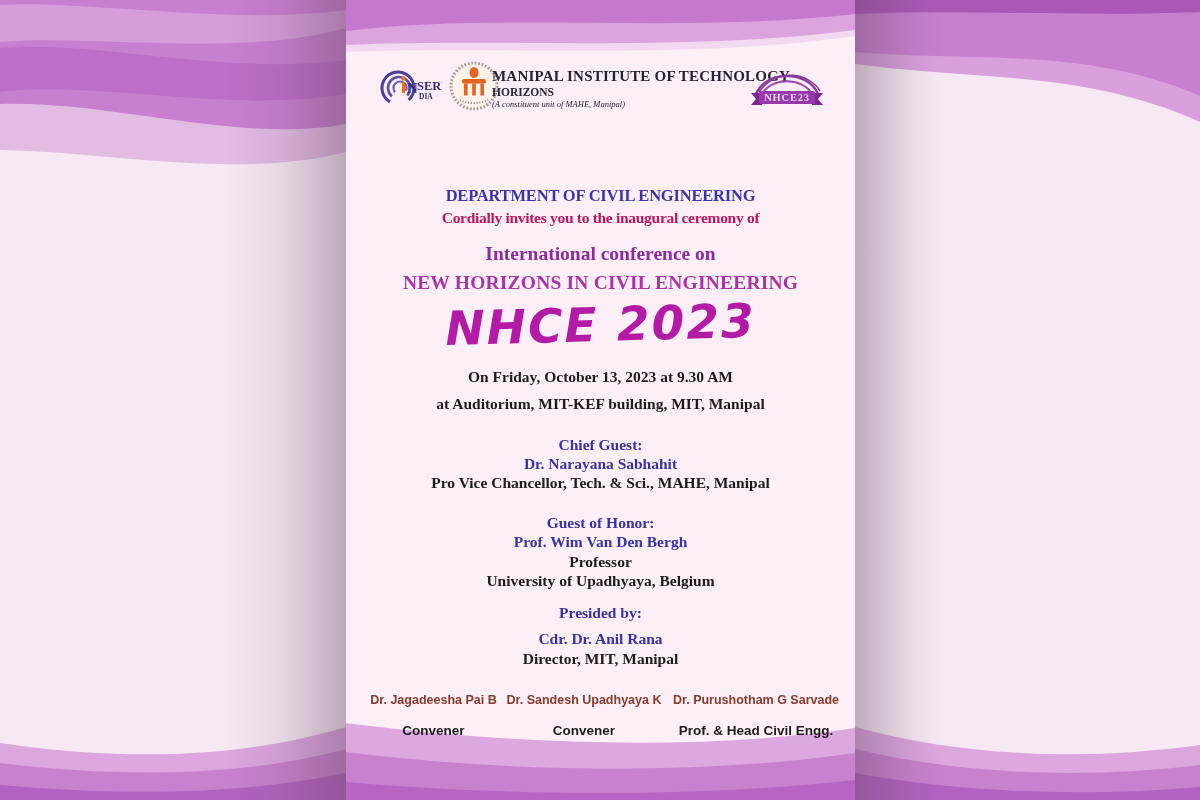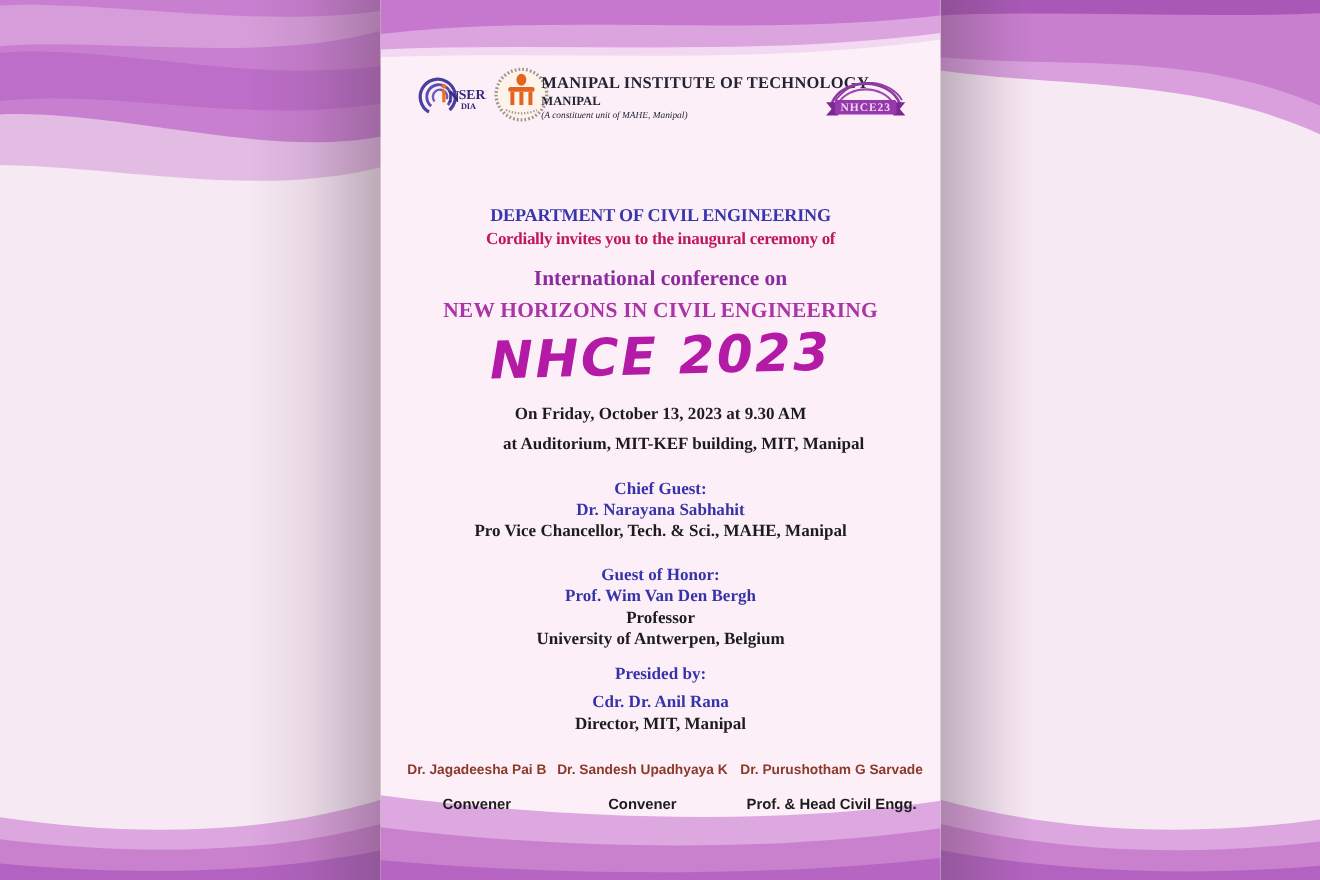--- a/index.html
+++ b/index.html
@@ -18,21 +18,21 @@
     background:linear-gradient(to right,rgba(94,66,88,0.36) 0%,rgba(94,66,88,0.08) 70%,rgba(94,66,88,0) 100%);}
   
   .t{position:absolute;left:0;width:509px;text-align:center;white-space:nowrap;font-family:Liberation Serif, serif;}
   .dept{top:186px;font-size:16.5px;font-weight:bold;color:#3936ac;letter-spacing:-0.2px;}
   .invite{top:209px;font-size:15.5px;font-weight:bold;color:#be185d;letter-spacing:-0.3px;}
   .conf1{top:243px;font-size:19.5px;font-weight:bold;color:#8c2b9e;}
   .conf2{top:272px;font-size:19.5px;font-weight:bold;color:#ab34a6;letter-spacing:0.2px;}
   .nhce{top:297px;font-size:47px;font-weight:bold;font-style:italic;color:#b31ba6;
         font-family:"DejaVu Sans",sans-serif;letter-spacing:2px;transform:rotate(-1.5deg);}
   .when{top:368px;font-size:15.5px;font-weight:bold;color:#1c1c1c;}
-  .where{top:395px;font-size:15.5px;font-weight:bold;color:#1c1c1c;padding-left:21px;}
+  .where{top:395px;font-size:15.5px;font-weight:bold;color:#1c1c1c;}
   .role{font-size:15.5px;font-weight:bold;color:#3633a9;}
   .gname{font-size:15.5px;font-weight:bold;color:#3633a9;}
   .gtitle{font-size:15.5px;font-weight:bold;color:#1c1c1c;}
   .conv{position:absolute;text-align:center;}
   .conv-name{font-size:12.5px;font-weight:bold;color:#8b3a2a;white-space:nowrap;}
   .conv-role{font-size:13.5px;font-weight:bold;color:#1c1c1c;margin-top:16px;}
   
   .logo{position:absolute;}
   .mit-text{position:absolute;left:146px;top:68px;text-align:left;
             font-family:"Liberation Serif",serif;color:#232333;}
@@ -101,21 +101,21 @@
       <ellipse cx="26" cy="12.5" rx="4.5" ry="5.5" fill="#e2641f"></ellipse>
       <rect x="14" y="19" width="24" height="4.5" rx="2" fill="#e2641f"></rect>
       <rect x="16" y="23.5" width="3.6" height="12" fill="#e2641f"></rect>
       <rect x="24.2" y="23.5" width="3.6" height="12" fill="#e2641f"></rect>
       <rect x="32.4" y="23.5" width="3.6" height="12" fill="#e2641f"></rect>
       <path d="M12,40 C20,44 32,44 40,40" fill="none" stroke="#a09494" stroke-width="2" stroke-dasharray="1.2 1.6"></path>
     </svg>
 
     <div class="mit-text">
       <div class="mit-line1">MANIPAL INSTITUTE OF TECHNOLOGY</div>
-      <div class="mit-line2">MANIPAL</div>
+      <div class="mit-line2">HORIZONS</div>
       <div class="mit-line3">(A constituent unit of MAHE, Manipal)</div>
     </div>
 
     <svg class="logo" style="left:404px;top:66px" width="74" height="44" viewBox="0 0 74 44">
       <path d="M6,28 C16,4 58,4 68,28" fill="none" stroke="#8b3aa0" stroke-width="2.4"></path>
       <path d="M12,28 C22,11 52,11 62,28" fill="none" stroke="#9b4bae" stroke-width="2"></path>
       <path d="M9,26 C28,0 60,8 70,25" fill="none" stroke="#8b3aa0" stroke-width="1.6"></path>
       <polygon points="1,27 12,27 12,39 1,39 6,33" fill="#7c2893"></polygon>
       <polygon points="73,27 62,27 62,39 73,39 68,33" fill="#7c2893"></polygon>
       <rect x="9" y="25" width="56" height="13" rx="2" fill="#9838ad"></rect>
@@ -131,21 +131,21 @@
     <div class="t when">On Friday, October 13, 2023 at 9.30 AM</div>
     <div class="t where">at Auditorium, MIT-KEF building, MIT, Manipal</div>
 
     <div class="t role" style="top:436px">Chief Guest:</div>
     <div class="t gtitle" style="top:474px">Pro Vice Chancellor, Tech. &amp; Sci., MAHE, Manipal</div>
     <div class="t gname" style="top:455px">Dr. Narayana Sabhahit</div>
 
     <div class="t role" style="top:514px">Guest of Honor:</div>
     <div class="t gname" style="top:533px">Prof. Wim Van Den Bergh</div>
     <div class="t gtitle" style="top:553px">Professor</div>
-    <div class="t gtitle" style="top:572px">University of Antwerpen, Belgium</div>
+    <div class="t gtitle" style="top:572px">University of Upadhyaya, Belgium</div>
 
     <div class="t role" style="top:604px">Presided by:</div>
     <div class="t gname" style="top:630px">Cdr. Dr. Anil Rana</div>
     <div class="t gtitle" style="top:650px">Director, MIT, Manipal</div>
 
     <div class="conv" style="left:0px;top:693px;width:175px">
       <div class="conv-name">Dr. Jagadeesha Pai B</div>
       <div class="conv-role">Convener</div>
     </div>
     <div class="conv" style="left:152px;top:693px;width:172px">

